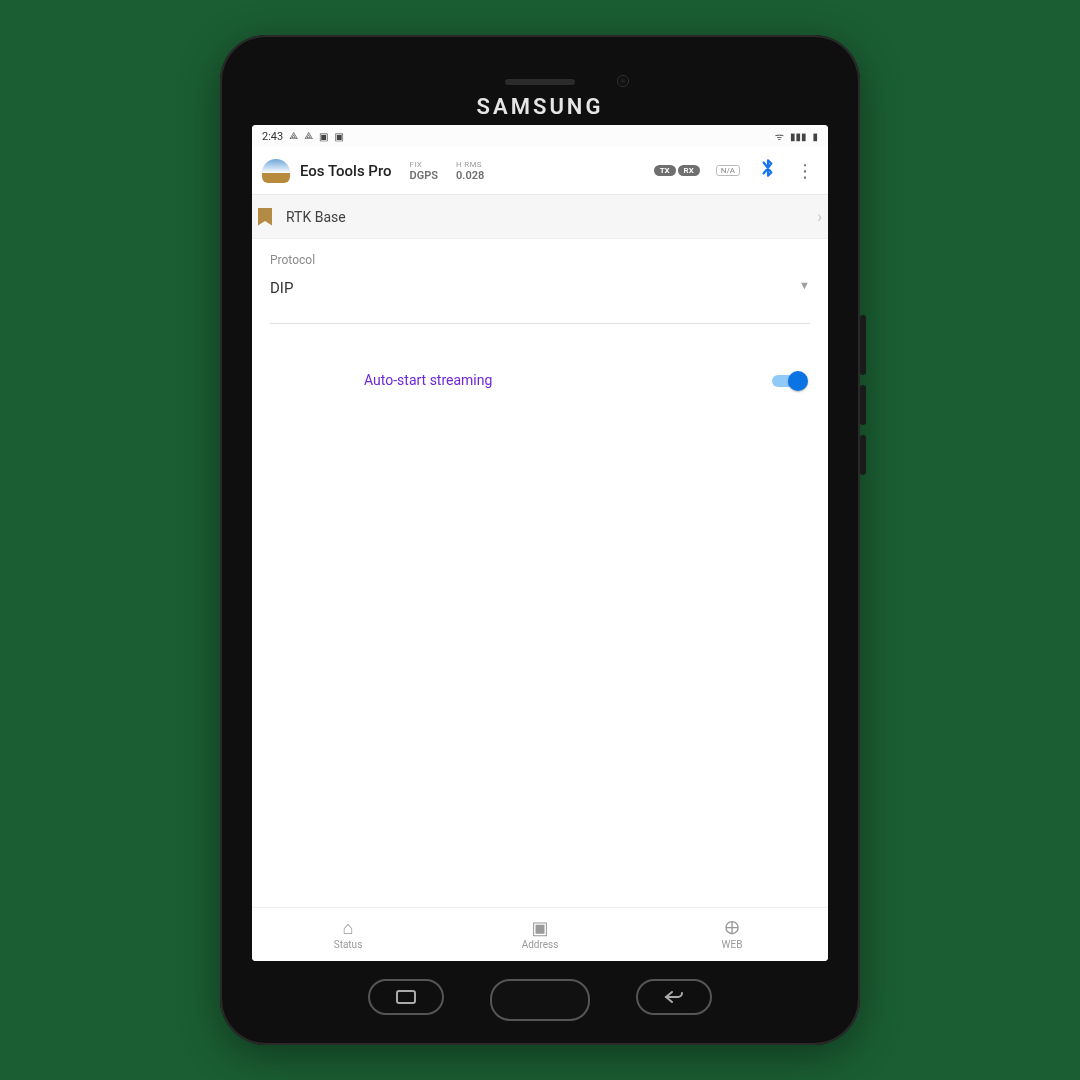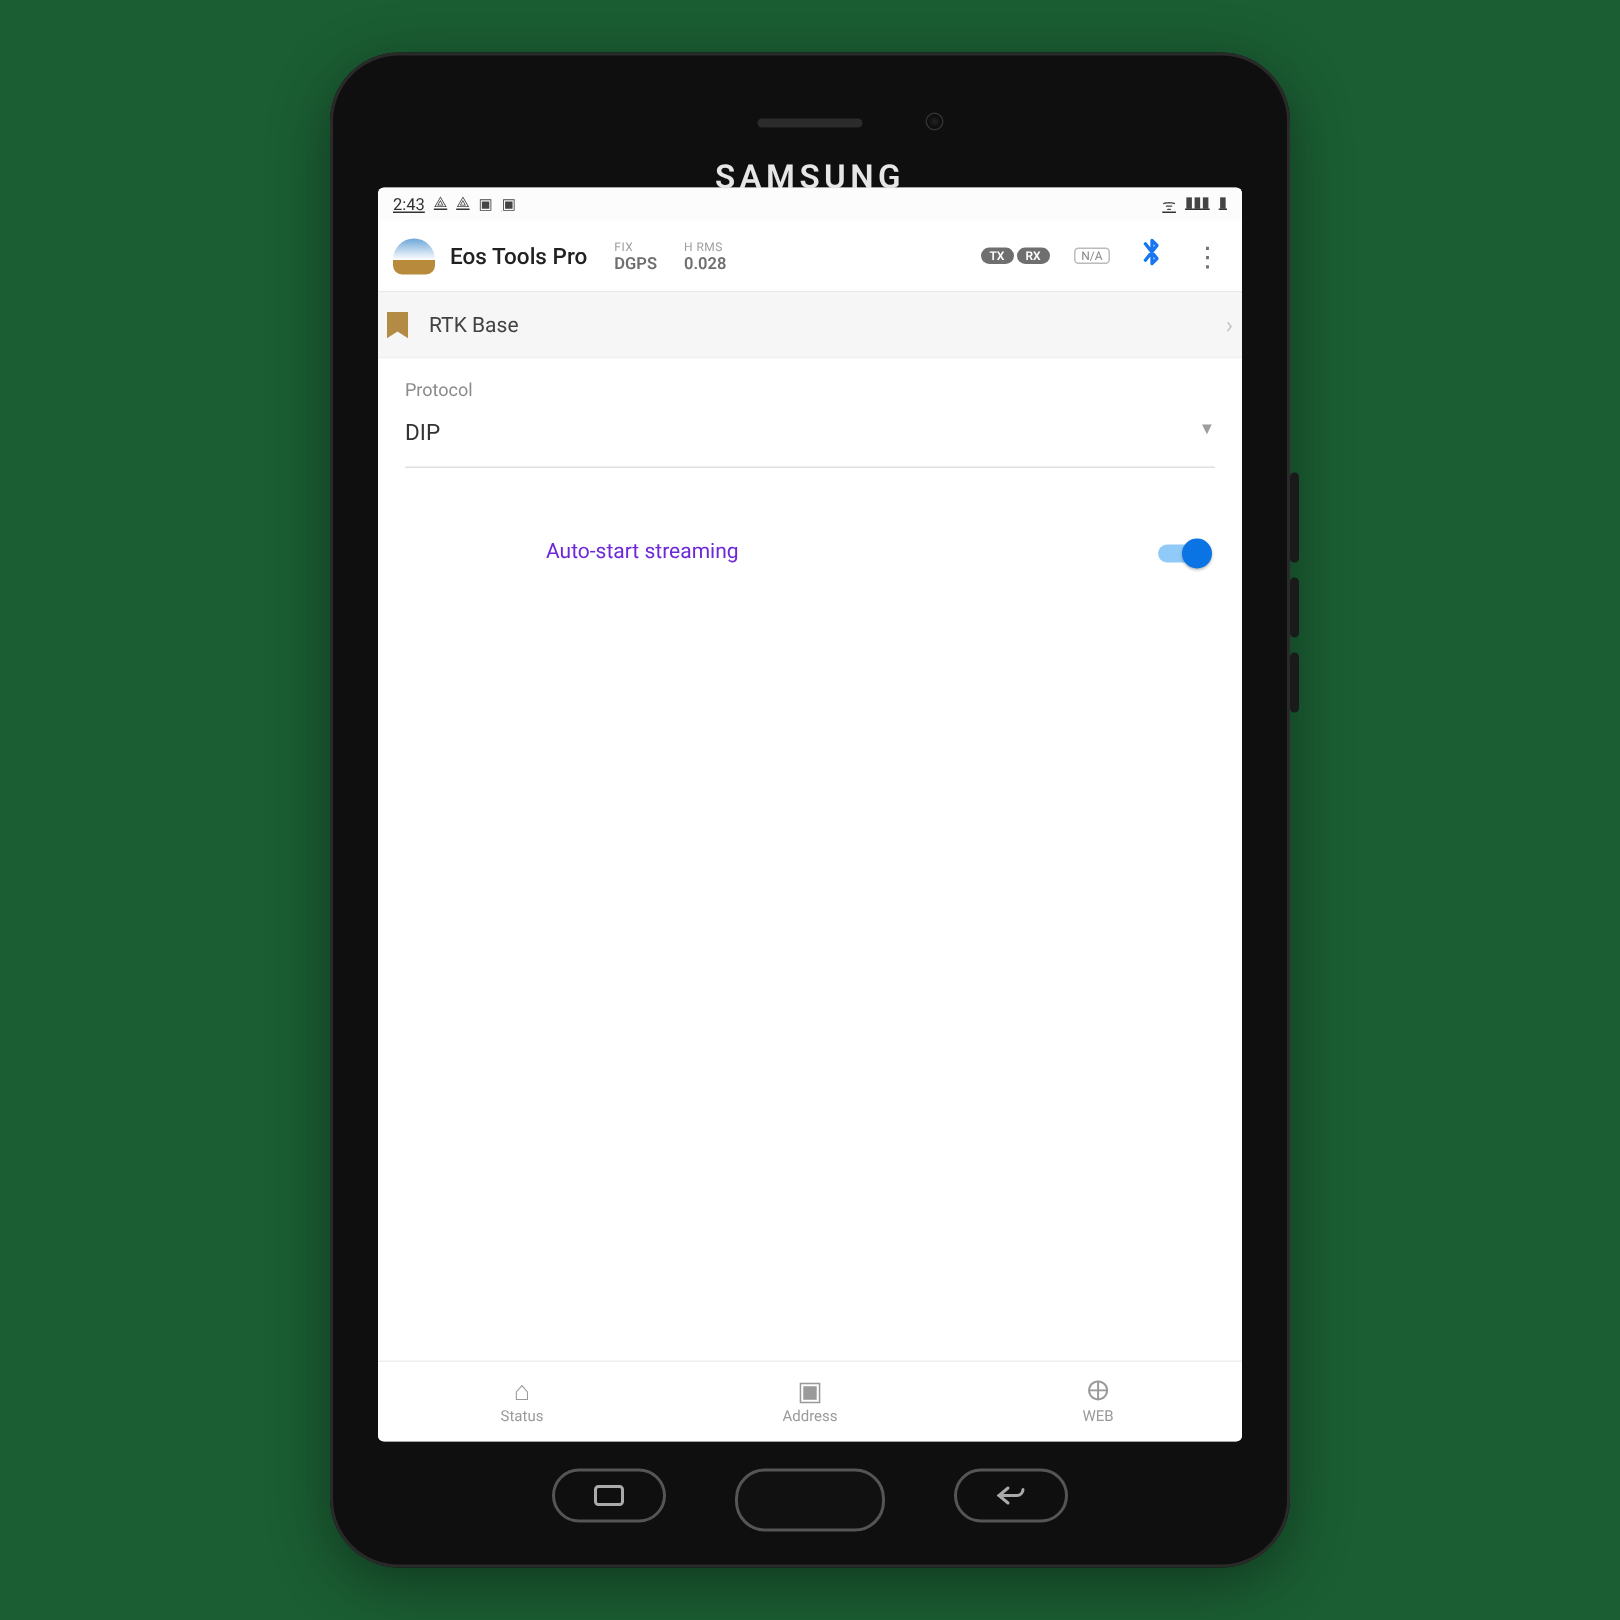--- a/index.html
+++ b/index.html
@@ -16,21 +16,21 @@
     width: 640px;
     height: 1010px;
     background: #0f0f0f;
     border-radius: 46px;
     box-shadow: 0 10px 40px rgba(0,0,0,.4), inset 0 0 0 2px #2a2a2a;
     position: relative;
     padding: 90px 32px 84px 32px;
   }
   .brand {
     position: absolute;
-    top: 71px; left: 0; right: 0;
+    top: 59px; left: 0; right: 0;
     text-align: center;
     color: #e6e6e6;
     font-size: 22px;
     letter-spacing: 3px;
     font-weight: 600;
   }
   .speaker {
     position: absolute;
     top: 44px; left: 50%;
     transform: translateX(-50%);
@@ -79,21 +79,21 @@
   
   .statusbar {
     height: 22px;
     background: #fcfcfc;
     display: flex; align-items: center;
     justify-content: space-between;
     padding: 0 10px;
     font-size: 11px;
     color: #333;
   }
-  .sb-left, .sb-right { display:flex; align-items:flex-start; gap:6px;text-decoration:underline; }
+  .sb-left, .sb-right { display:flex; align-items:center; gap:6px; }
   .sb-icon { font-size: 10px; color:#444; }
 
   
   .app-header {
     display:flex; align-items:center; gap:10px;
     height: 48px;
     padding: 0 10px;
     border-bottom: 1px solid #e9e9e9;
     background:#fff;
   }
@@ -132,21 +132,21 @@
 
   
   .content {
     flex:1;
     padding: 14px 18px 0 18px;
     background:#fff;
   }
   .field-label { font-size:12px; color:#8b8b8b; margin-bottom:6px; }
   .select-row {
     display:flex; justify-content:space-between;
-    padding: 6px 0 14px 0;
+    padding: 6px 0 26px 0;
     border-bottom:1px solid #e0e0e0;
     margin-bottom: 18px;
   }
   .select-val { font-size:15px; color:#333; }
   .dd-caret { color:#9e9e9e; font-size:11px; }
 
   .ip-port { display:flex; gap:18px; padding-left:86px; }
   .tfield { flex:1; }
   .tfield.port { flex:0 0 70px; }
   .tfield .lab { font-size:11px; color:#9a9a9a; }

